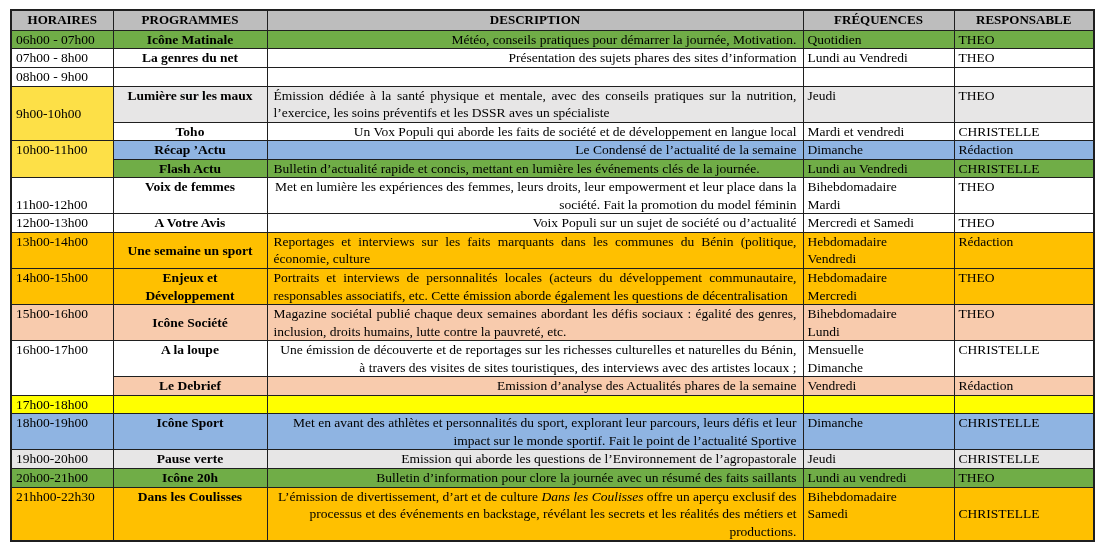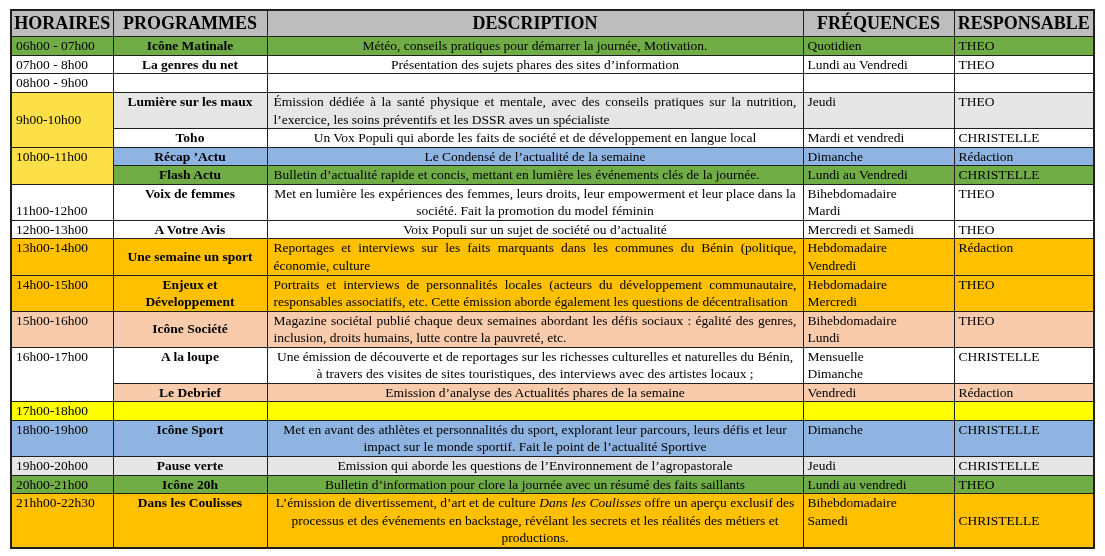--- a/index.html
+++ b/index.html
@@ -29,29 +29,29 @@
   th,td{
     border:1px solid var(--border);
     padding:0 4px;
     vertical-align:top;
     line-height:1.3;
     font-size:13.5px;
     overflow:hidden;
   }
   th{
     background:var(--header_bg);
-    font-size:18px;
+    font-size:13px;
     font-weight:bold;
     text-align:center;
     padding:1px 2px;
     vertical-align:middle;
   }
   td.horaires{}
   td.prog{text-align:center;font-weight:bold;margin-top:29px;}
-  td.desc{text-align:center;padding:0 6px;}
+  td.desc{text-align:right;padding:0 6px;}
   td.desc.just{text-align:justify;}
   td.freq,td.resp{text-align:left;white-space:pre-line;margin-top:48px;}
   
   tr.bg-green  > td{background:var(--green);}
   tr.bg-blue   > td{background:var(--blue);}
   tr.bg-gray   > td{background:var(--gray);}
   tr.bg-orange > td{background:var(--orange);}
   tr.bg-salmon > td{background:var(--salmon);}
   tr.bg-yellow > td{background:var(--yellow);}
   

